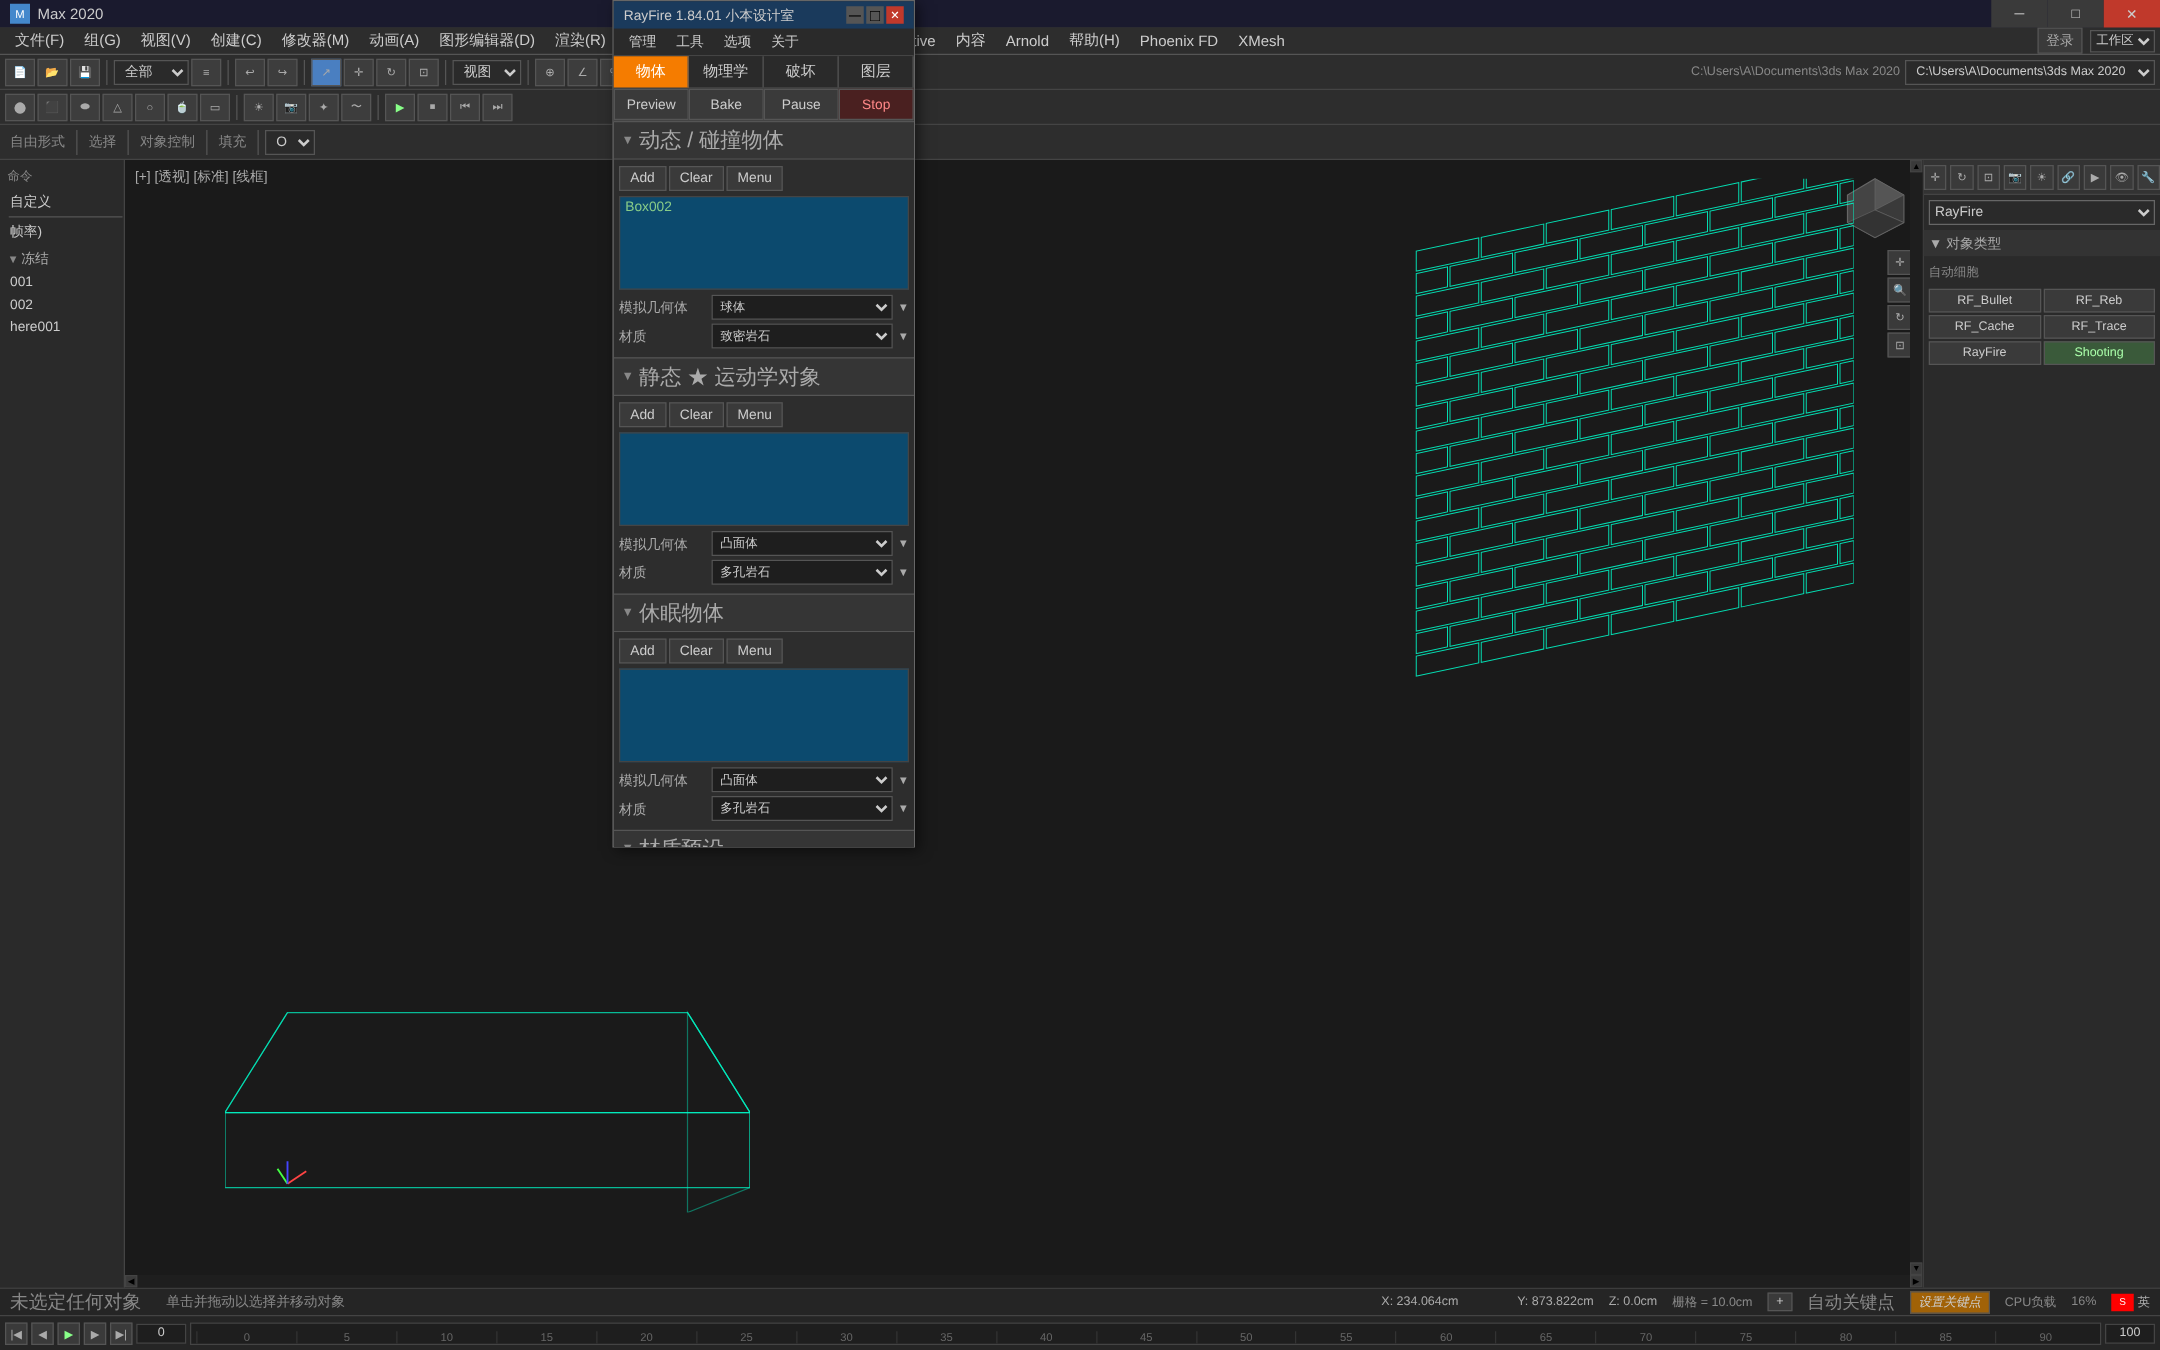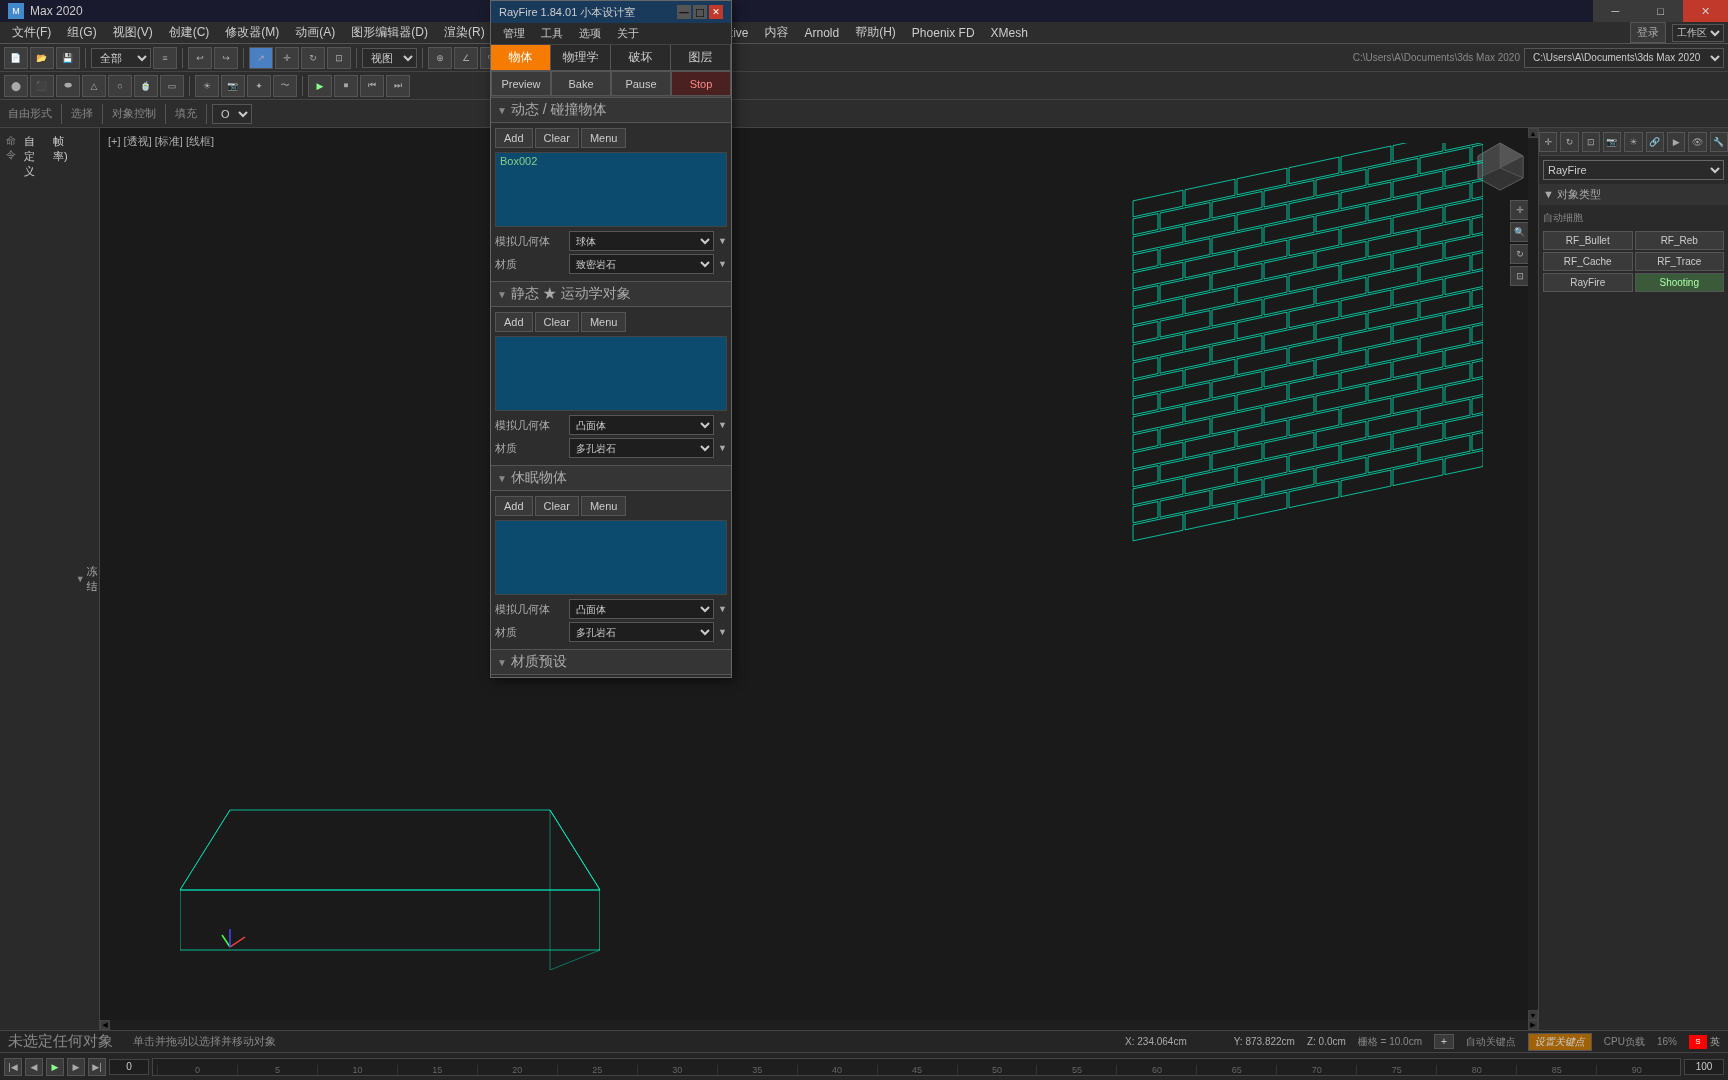--- a/index.html
+++ b/index.html
@@ -77,21 +77,21 @@
       font-size: 11px;
       padding: 0 4px;
     }
 
     
     .left-sidebar {
       width: 100px;
       background: #2a2a2a;
       border-right: 1px solid #444;
       display: flex;
-      flex-direction: row;
+      flex-direction: column;
       padding: 4px;
       gap: 2px;
     }
     .sidebar-label {
       color: #888;
       font-size: 10px;
       padding: 2px;
     }
     .sidebar-item {
       padding: 2px 4px;
@@ -300,21 +300,21 @@
       border-bottom: 1px solid #555;
       cursor: pointer;
       gap: 4px;
     }
     .section-header-arrow {
       color: #888;
       font-size: 10px;
     }
     .section-header-title {
       color: #aaa;
-      font-size: 14px;
+      font-size: 17px;
     }
     .section-body {
       padding: 4px;
       background: #2d2d2d;
     }
     .section-row {
       display: flex;
       align-items: center;
       justify-content: space-between;
       margin-bottom: 3px;
@@ -1008,21 +1008,21 @@
 
 <div style="position:fixed;bottom:28px;left:0;right:0;height:22px;background:#252525;border-top:1px solid #444;display:flex;align-items:center;padding:0 8px;z-index:50;">
   <span style="color:#888;font-size:15px;margin-right:20px;">未选定任何对象</span>
   <span style="color:#888;font-size:11px;">单击并拖动以选择并移动对象</span>
   <div style="margin-left:auto;display:flex;align-items:center;gap:12px;">
     <span style="color:#aaa;font-size:10px;">X: 234.064cm</span>
     <span style="color:#aaa;font-size:10px;margin-left:35px;">Y: 873.822cm</span>
     <span style="color:#aaa;font-size:10px;">Z: 0.0cm</span>
     <span style="color:#888;font-size:10px;">栅格 = 10.0cm</span>
     <button style="padding:1px 6px;background:#3a3a3a;border:1px solid #555;color:#ccc;font-size:10px;cursor:pointer;">+</button>
-    <span style="color:#888;font-size:10px;">自动关键点</span>
+    <span style="color:#888;font-size:14px;">自动关键点</span>
     <button style="padding:1px 6px;background:#a16207;border:1px solid #555;color:#ccc;font-size:10px;cursor:pointer;font-style:italic;">设置关键点</button>
     <span style="color:#888;font-size:10px;">CPU负载</span>
     <span style="color:#888;font-size:10px;">16%</span>
 
     <div style="display:flex;align-items:center;gap:3px;">
       <div style="width:18px;height:14px;background:red;display:inline-block;font-size:8px;color:white;text-align:center;line-height:14px;">S</div>
       <span style="color:#aaa;font-size:10px;">英</span>
     </div>
   </div>
 </div>

